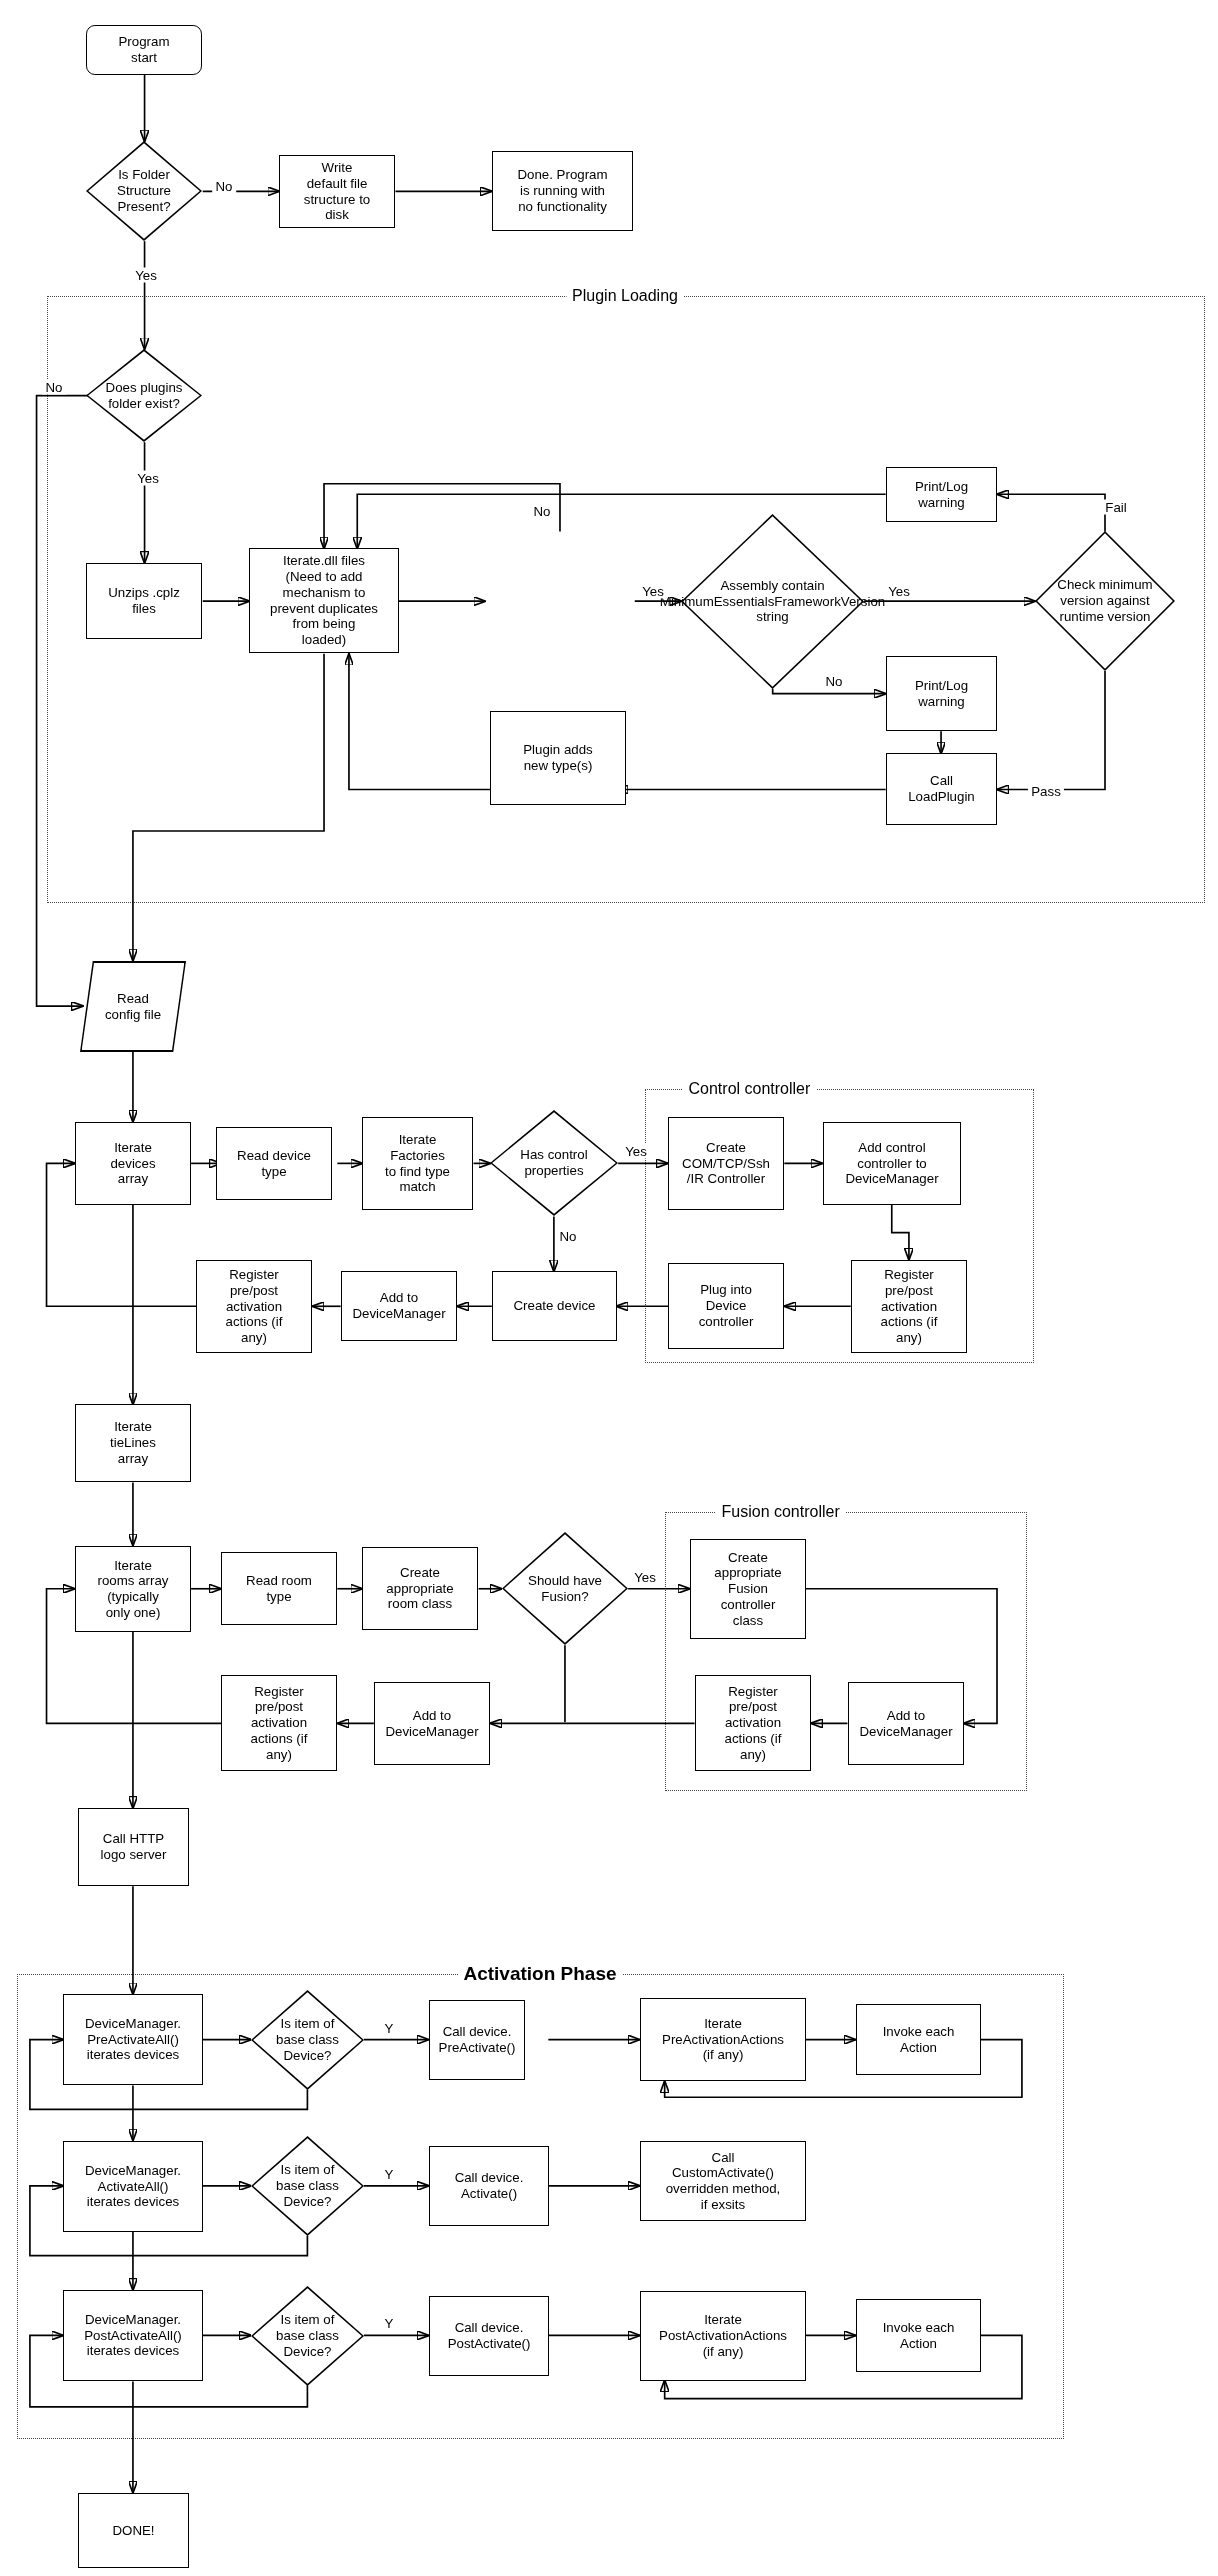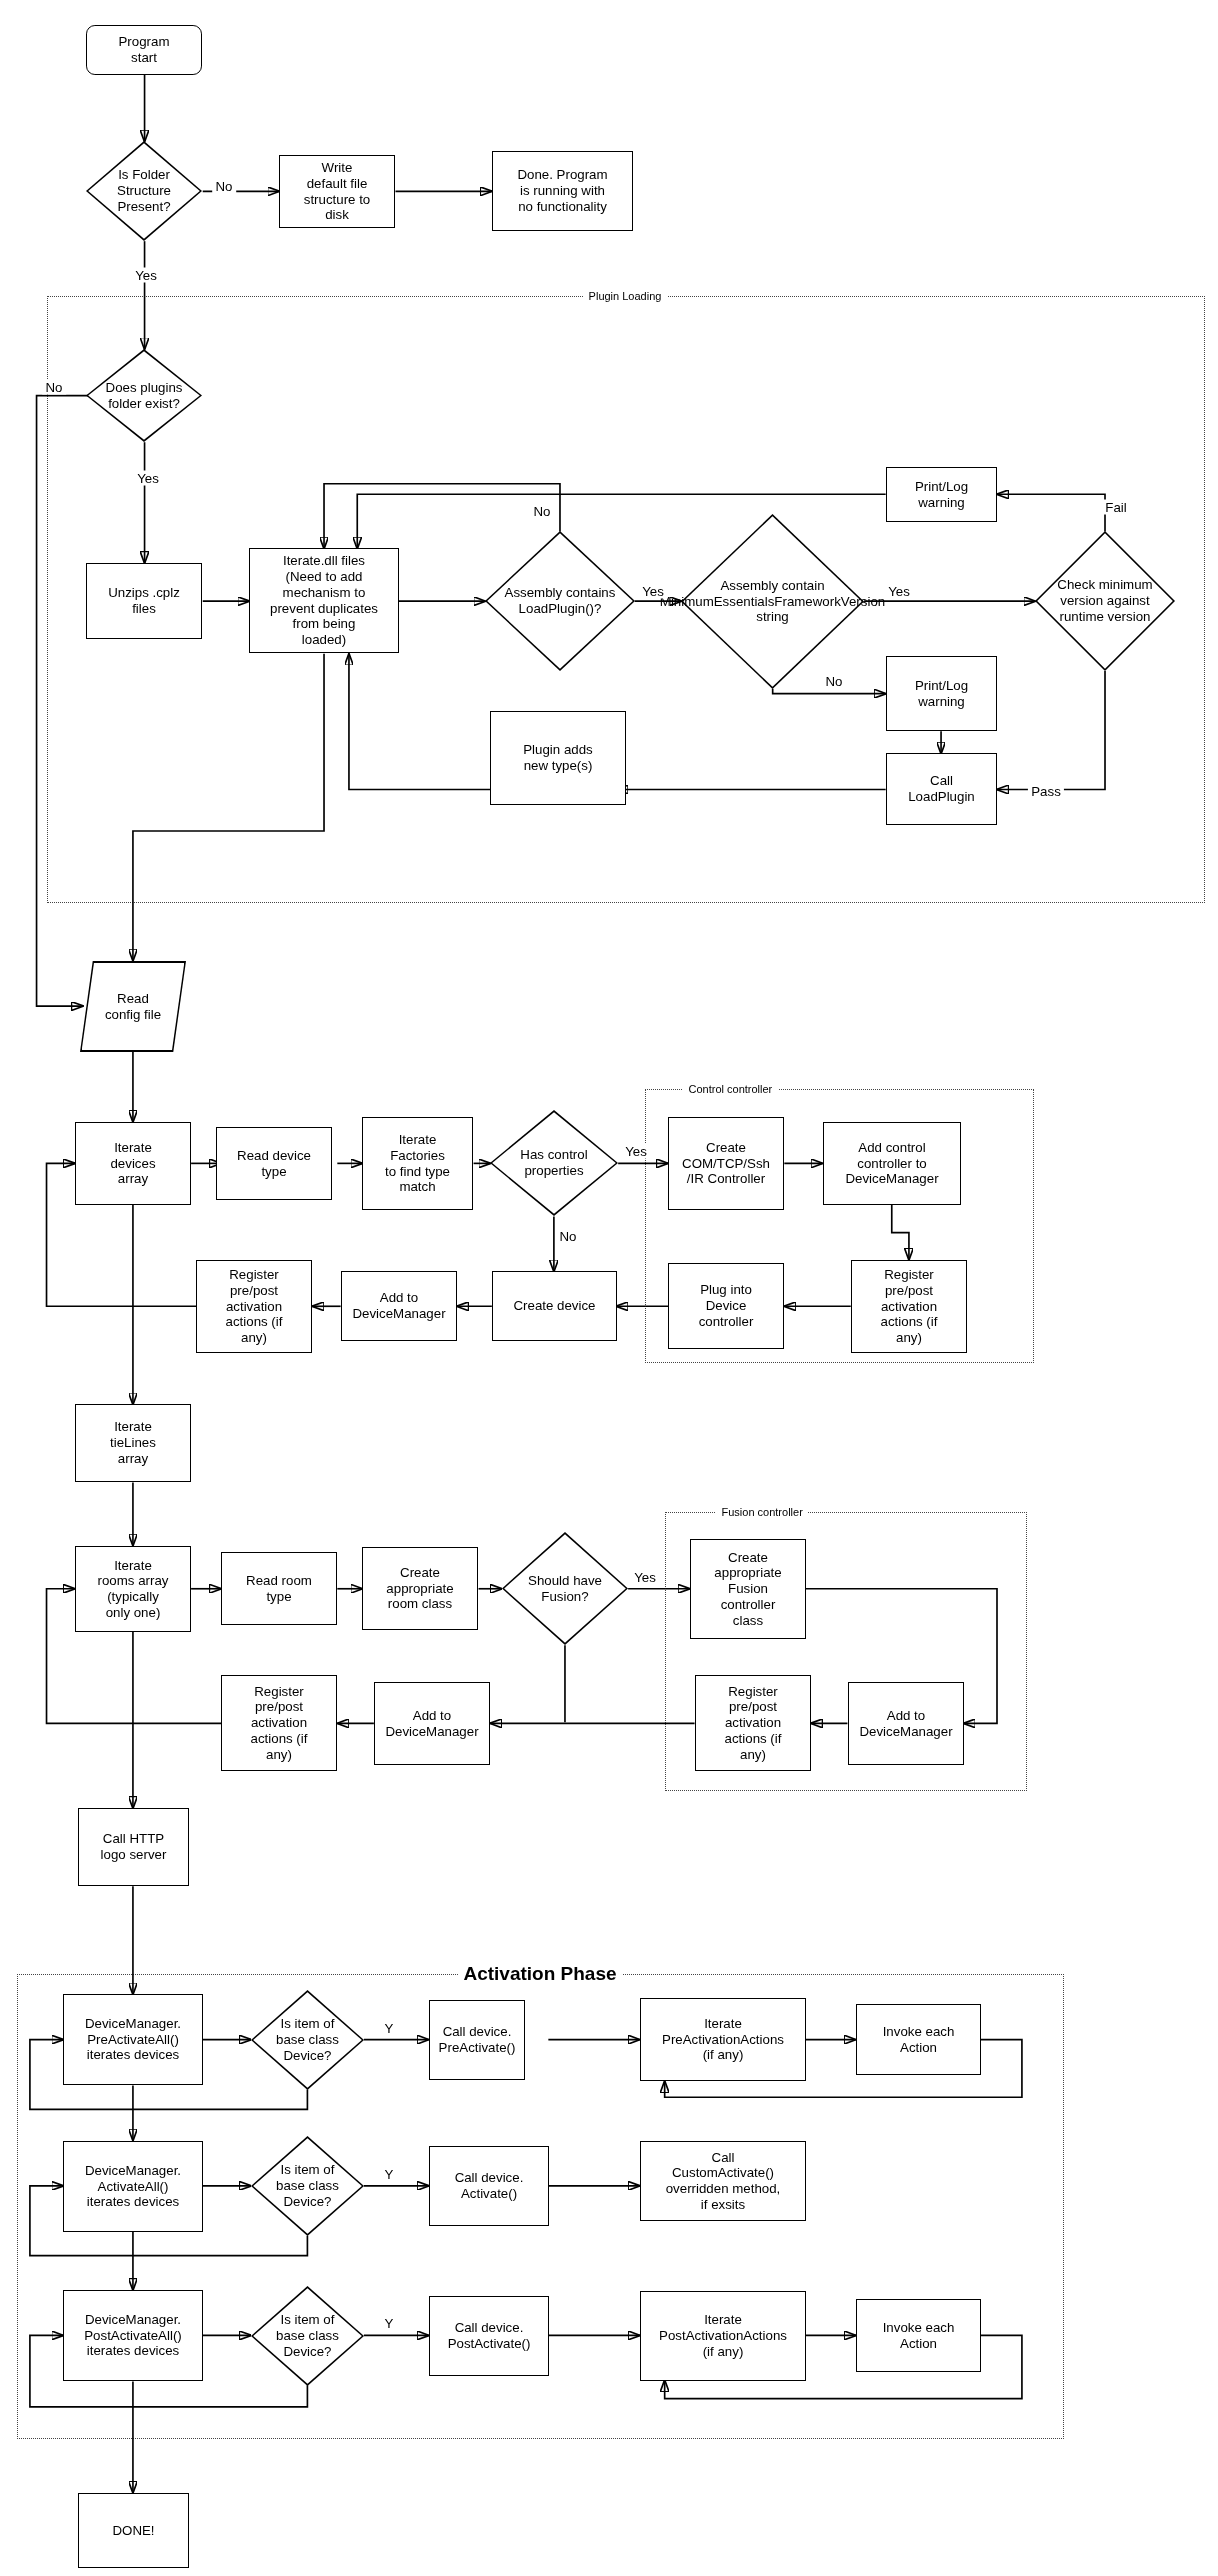--- a/index.html
+++ b/index.html
@@ -14,21 +14,21 @@
   .diamond::before{content:"";position:absolute;inset:0;background:#000;
         clip-path:polygon(50% 0,100% 50%,50% 100%,0 50%);z-index:-2}
   .diamond::after{content:"";position:absolute;inset:2.2px;background:#fff;
         clip-path:polygon(50% 0,100% 50%,50% 100%,0 50%);z-index:-1}
   .para{background:transparent}
   .para::before{content:"";position:absolute;inset:0;background:#000;
         clip-path:polygon(12% 0,100% 0,88% 100%,0 100%);z-index:-2}
   .para::after{content:"";position:absolute;inset:1.7px;background:#fff;
         clip-path:polygon(12% 0,100% 0,88% 100%,0 100%);z-index:-1}
   .container-box{position:absolute;z-index:0;border:1.1px dotted #444;background:transparent}
-  .container-label{position:absolute;z-index:3;background:#fff;padding:0 5.5px;font-size:11px;
+  .container-label{position:absolute;z-index:3;background:#fff;padding:0 5.5px;font-size:16px;
         white-space:nowrap;transform:translate(0,-50%)}
   .container-label.centered{transform:translate(-50%,-50%)}
   .container-label.big{font-weight:bold;font-size:19px}
   .elabel{position:absolute;z-index:3;background:#fff;padding:0 3.3px;font-size:13.3px;
         transform:translate(-50%,-50%);white-space:nowrap}
   #edges{position:absolute;left:0;top:0;z-index:1}
   #edges path{fill:none;stroke:#000;stroke-width:3}
 </style>
 </head>
 <body>
@@ -119,21 +119,20 @@
   </svg>
 
   <div class="node rounded" style="left:86px;top:25px;width:116px;height:50px">Program start</div>
   <div class="node diamond" style="left:86px;top:141px;width:116px;height:100px">Is Folder Structure Present?</div>
   <div class="node rect" style="left:279px;top:155px;width:116px;height:73px">Write default file structure to disk</div>
   <div class="node rect" style="left:492px;top:151px;width:141px;height:80px">Done.  Program is running with no functionality</div>
 
   <div class="node diamond" style="left:86px;top:349px;width:116px;height:93px">Does plugins folder exist?</div>
   <div class="node rect" style="left:86px;top:563px;width:116px;height:76px">Unzips .cplz files</div>
   <div class="node rect" style="left:249px;top:548px;width:150px;height:105px">Iterate.dll files (Need to add mechanism to prevent duplicates from being loaded)</div>
-  <div class="node diamond" style="left:485px;top:531px;width:150px;height:140px">Assembly contains LoadPlugin()?</div>
   <div class="node diamond" style="left:681px;top:514px;width:183px;height:175px">Assembly contain MinimumEssentialsFrameworkVersion string</div>
   <div class="node diamond" style="left:1035px;top:531px;width:140px;height:140px">Check minimum version against runtime version</div>
   <div class="node rect" style="left:886px;top:467px;width:111px;height:55px">Print/Log warning</div>
   <div class="node rect" style="left:886px;top:656px;width:111px;height:75px">Print/Log warning</div>
   <div class="node rect" style="left:886px;top:753px;width:111px;height:72px">Call LoadPlugin</div>
   <div class="node rect" style="left:490px;top:711px;width:136px;height:94px">Plugin adds new type(s)</div>
 
   <div class="node para" style="left:80px;top:961px;width:106px;height:91px">Read config file</div>
 
   <div class="node rect" style="left:75px;top:1122px;width:116px;height:83px">Iterate devices array</div>

